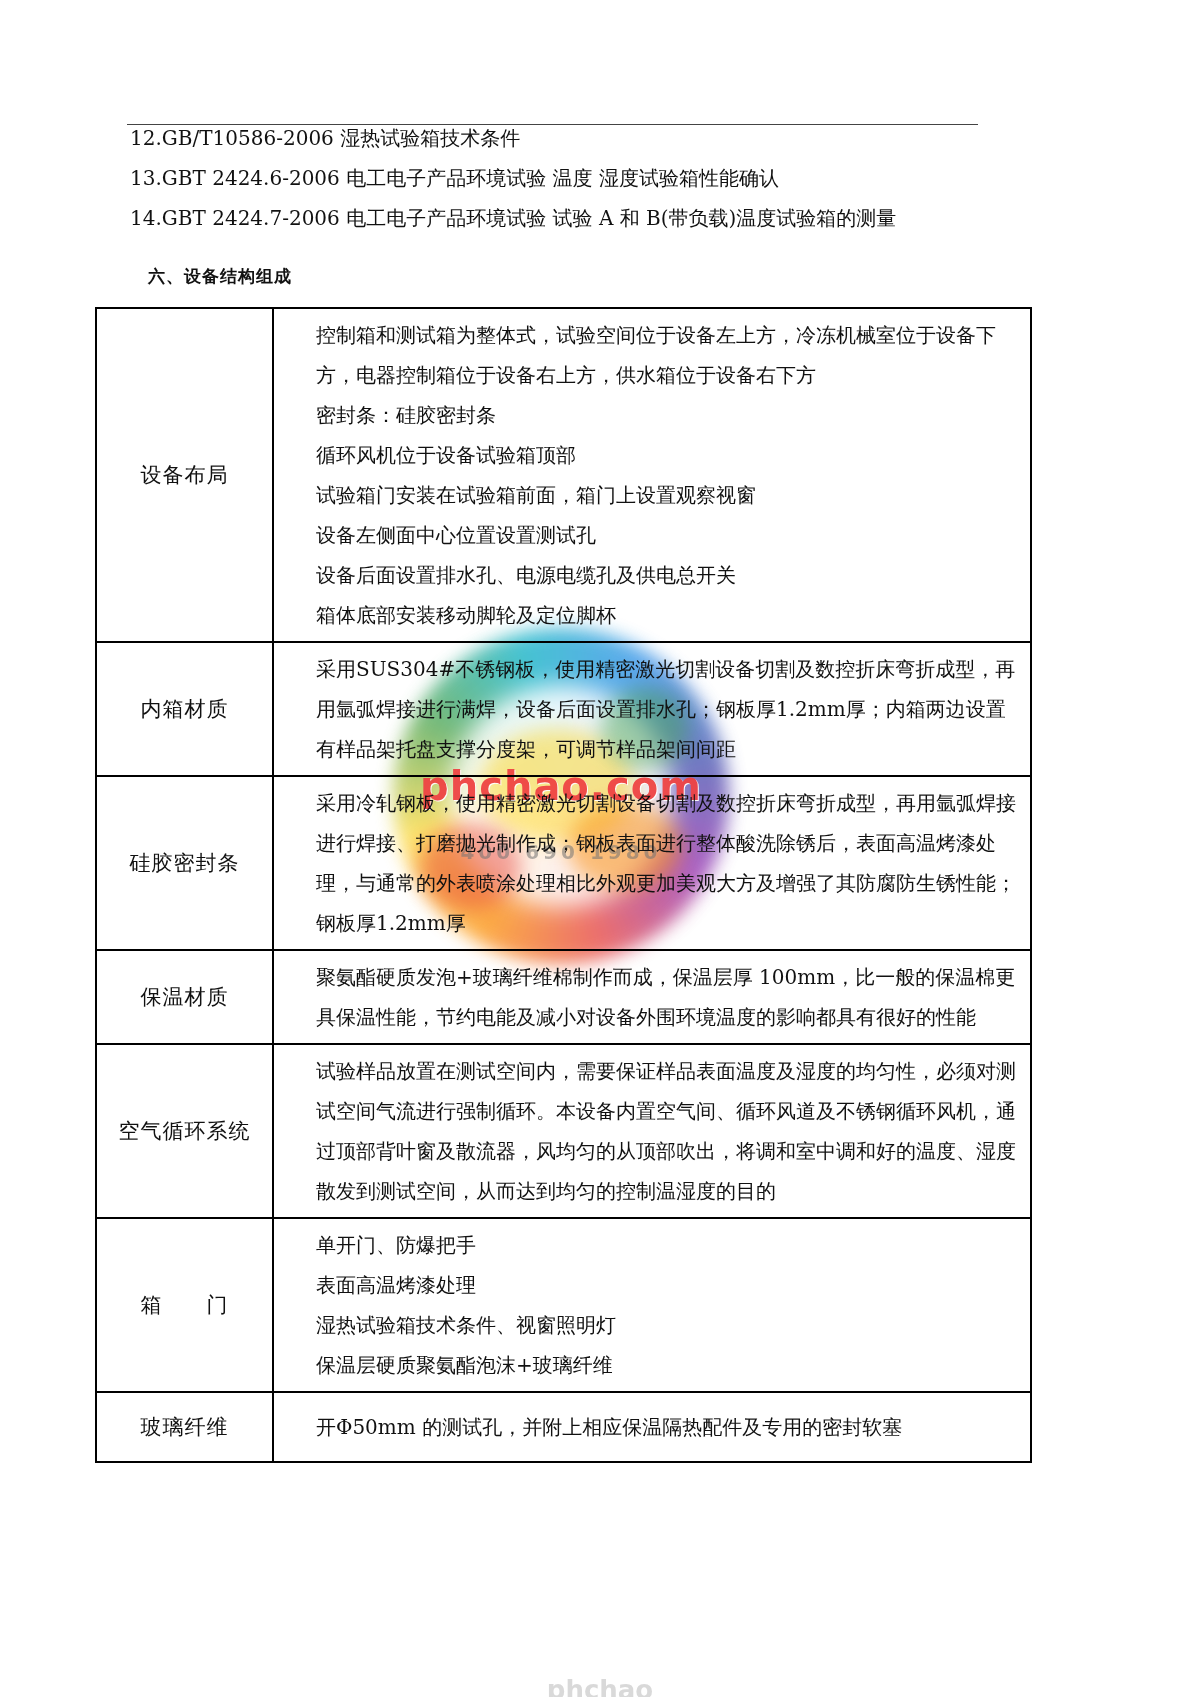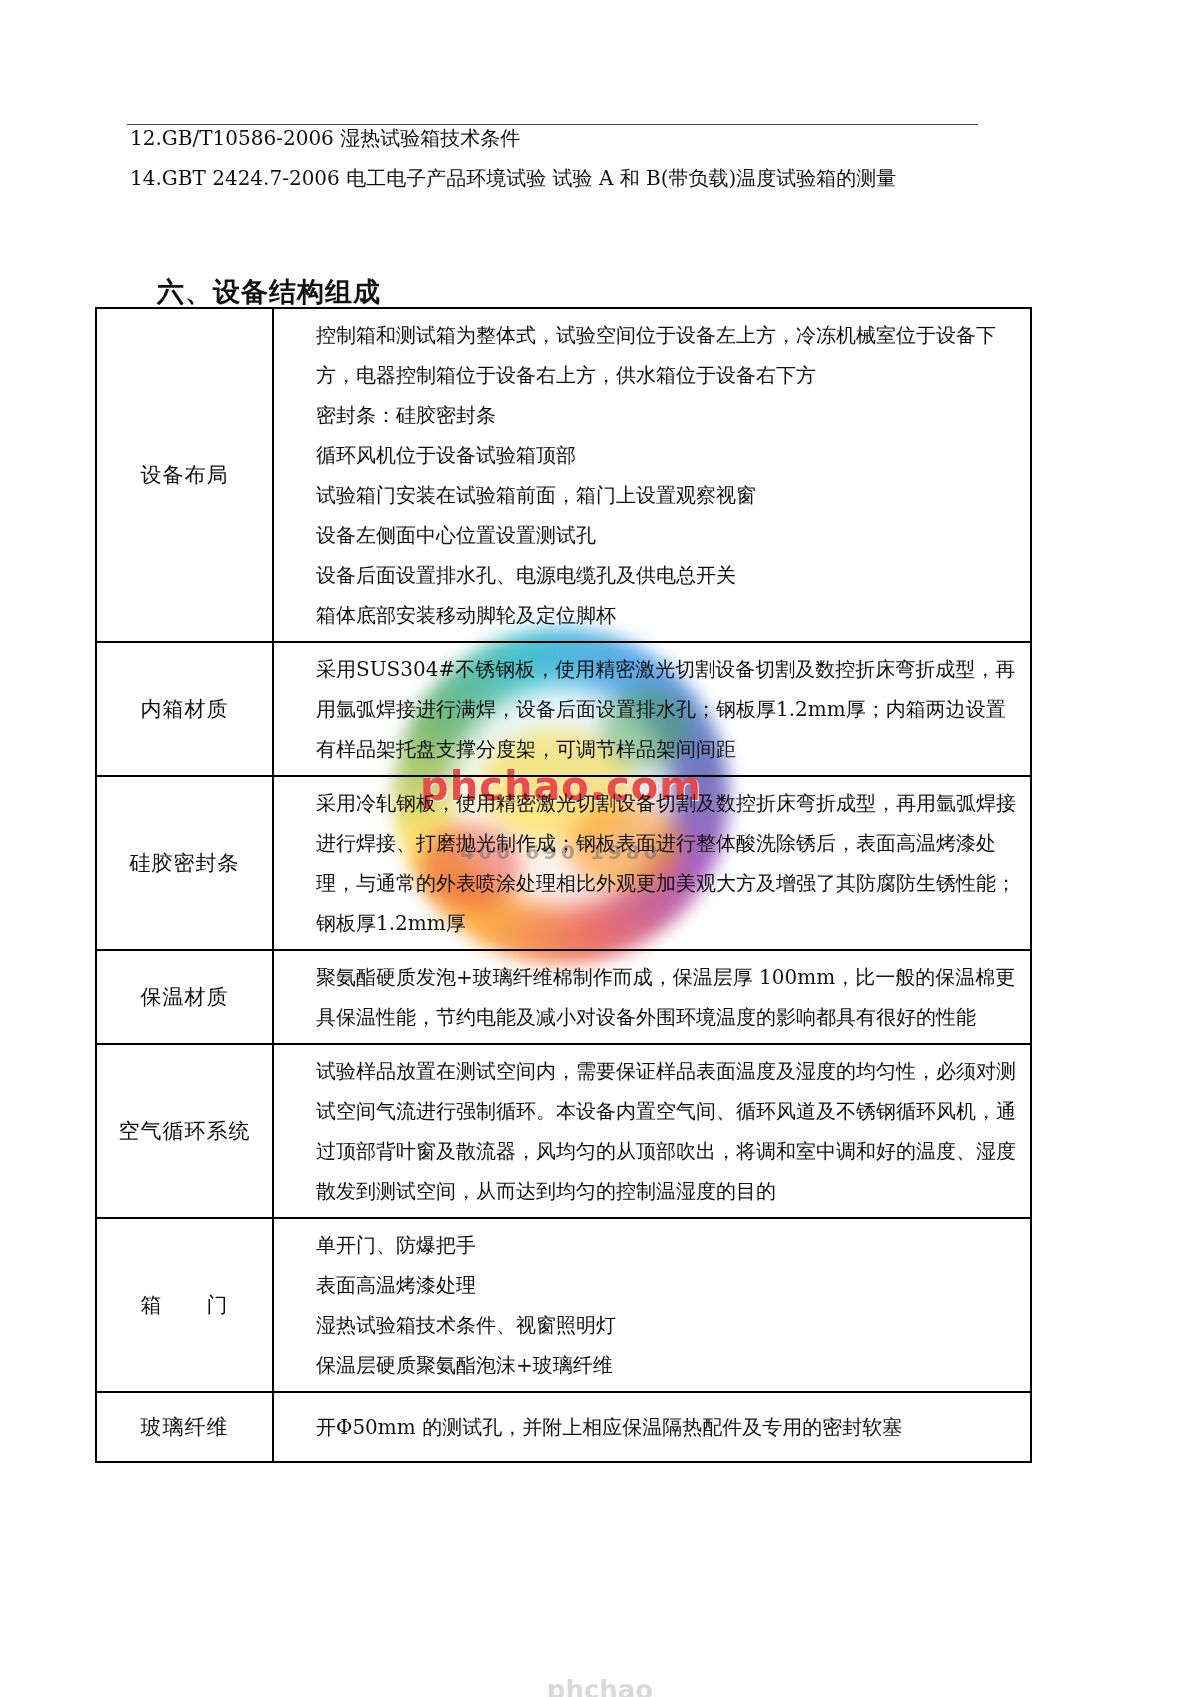--- a/index.html
+++ b/index.html
@@ -11,22 +11,22 @@
     color:#111111;
     overflow:hidden;
   }
   .top-rule{
     position:absolute;left:127px;top:124px;
     width:851px;height:1px;background:#444444;
   }
   .std-list{position:absolute;left:130px;top:118px;z-index:2;}
   .std-item{font-size:20px;line-height:40px;white-space:nowrap;}
   .section-heading{
-    position:absolute;left:142px;top:259px;margin:15px;
-    font-size:27px;font-weight:bold;letter-spacing:1px;z-index:2;
+    position:absolute;left:142px;top:259px;margin:6px;
+    font-size:17px;font-weight:bold;letter-spacing:1px;z-index:2;
   }
   
   .watermark{
     position:absolute;left:393px;top:628px;width:336px;height:336px;
     z-index:0;pointer-events:none;
   }
   .wm-ring{
     position:absolute;left:0;top:0;width:100%;height:100%;border-radius:50%;
     background:conic-gradient(from 30deg,
       #1e88e5,#3949ab,#8e24aa,#e53935,#fb8c00,#fdd835,#43a047,#00acc1,#1e88e5);
@@ -76,20 +76,21 @@
 </style>
 </head>
 <body>
 
 <div class="page">
 
   <div class="top-rule"></div>
 
   <div class="std-list">
     <div class="std-item">12.GB/T10586-2006 湿热试验箱技术条件</div>
+    <div class="std-item">13.GBT 2424.6-2006 电工电子产品环境试验 温度 湿度试验箱性能确认</div>
     <div class="std-item">14.GBT 2424.7-2006 电工电子产品环境试验 试验 A 和 B(带负载)温度试验箱的测量</div>
   </div>
 
   <h2 class="section-heading">六、设备结构组成</h2>
 
   <div class="watermark">
     <div class="wm-ring"></div>
     <div class="wm-hole"></div>
     <div class="wm-blob yellow"></div>
     <div class="wm-blob orange"></div>

